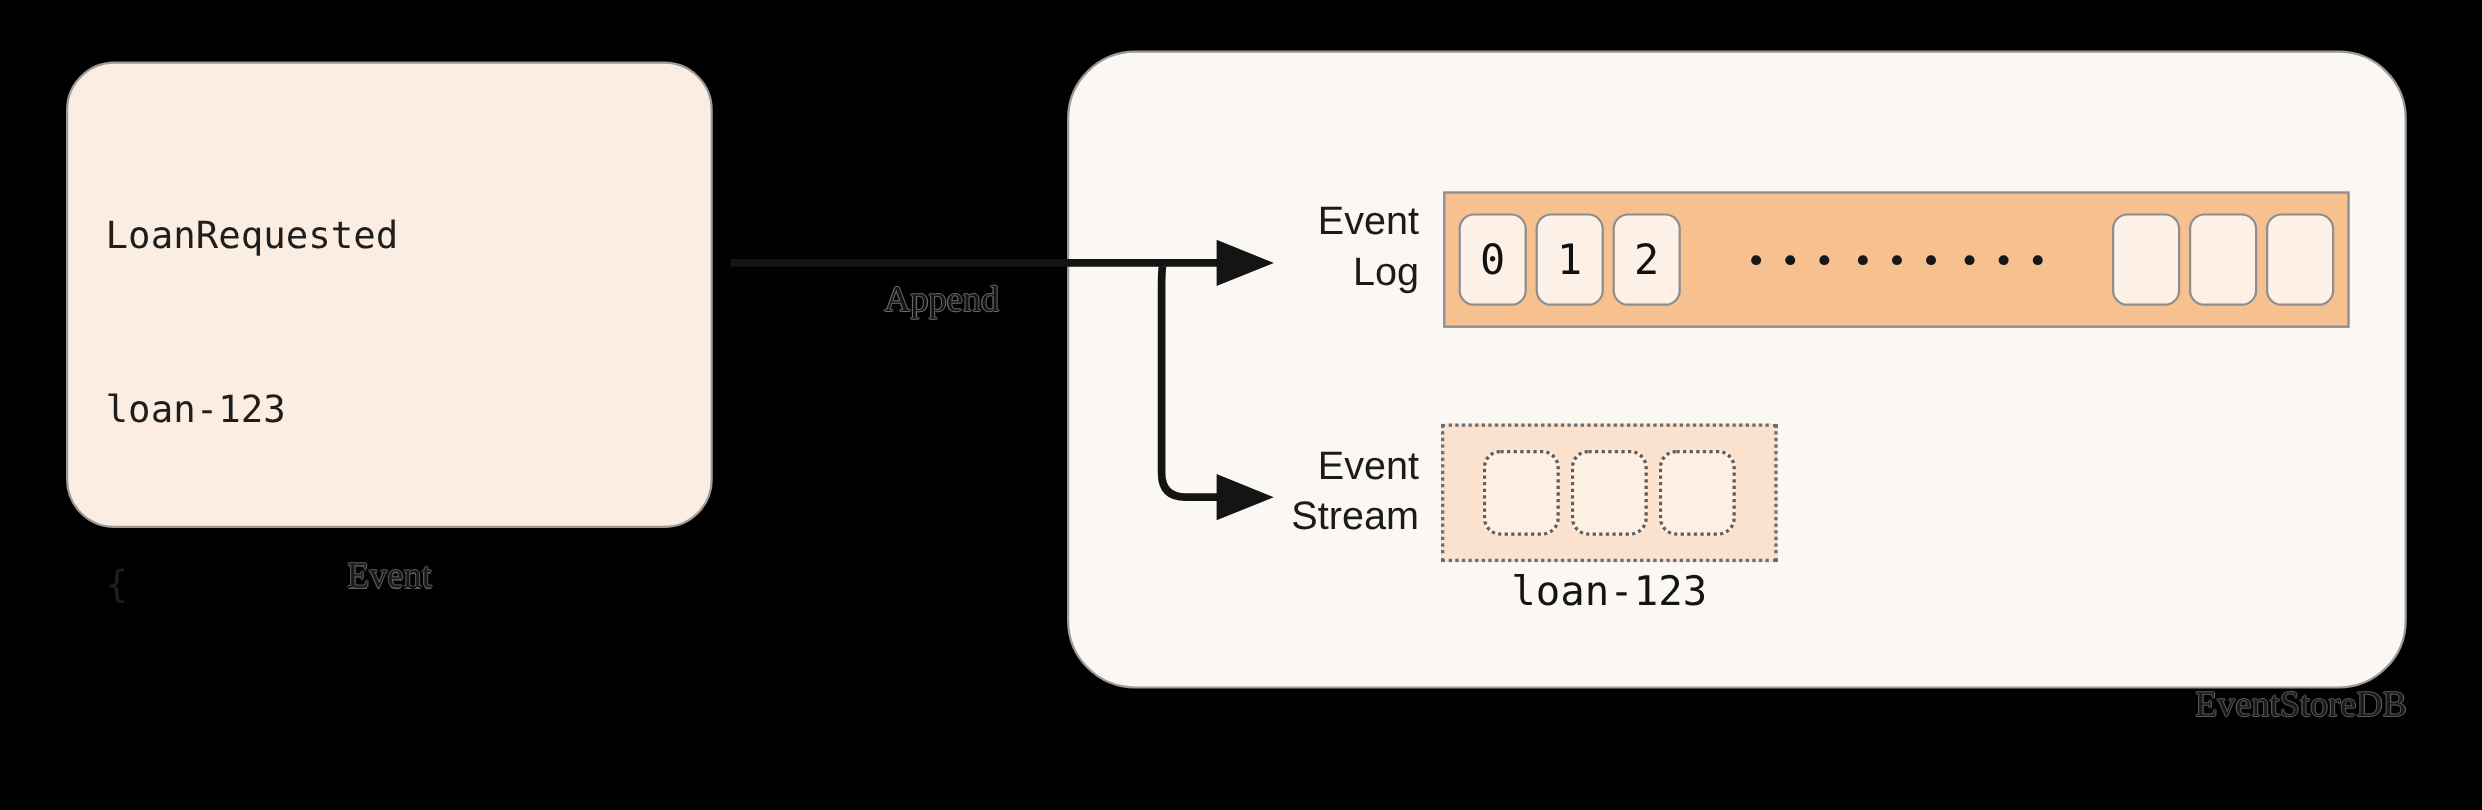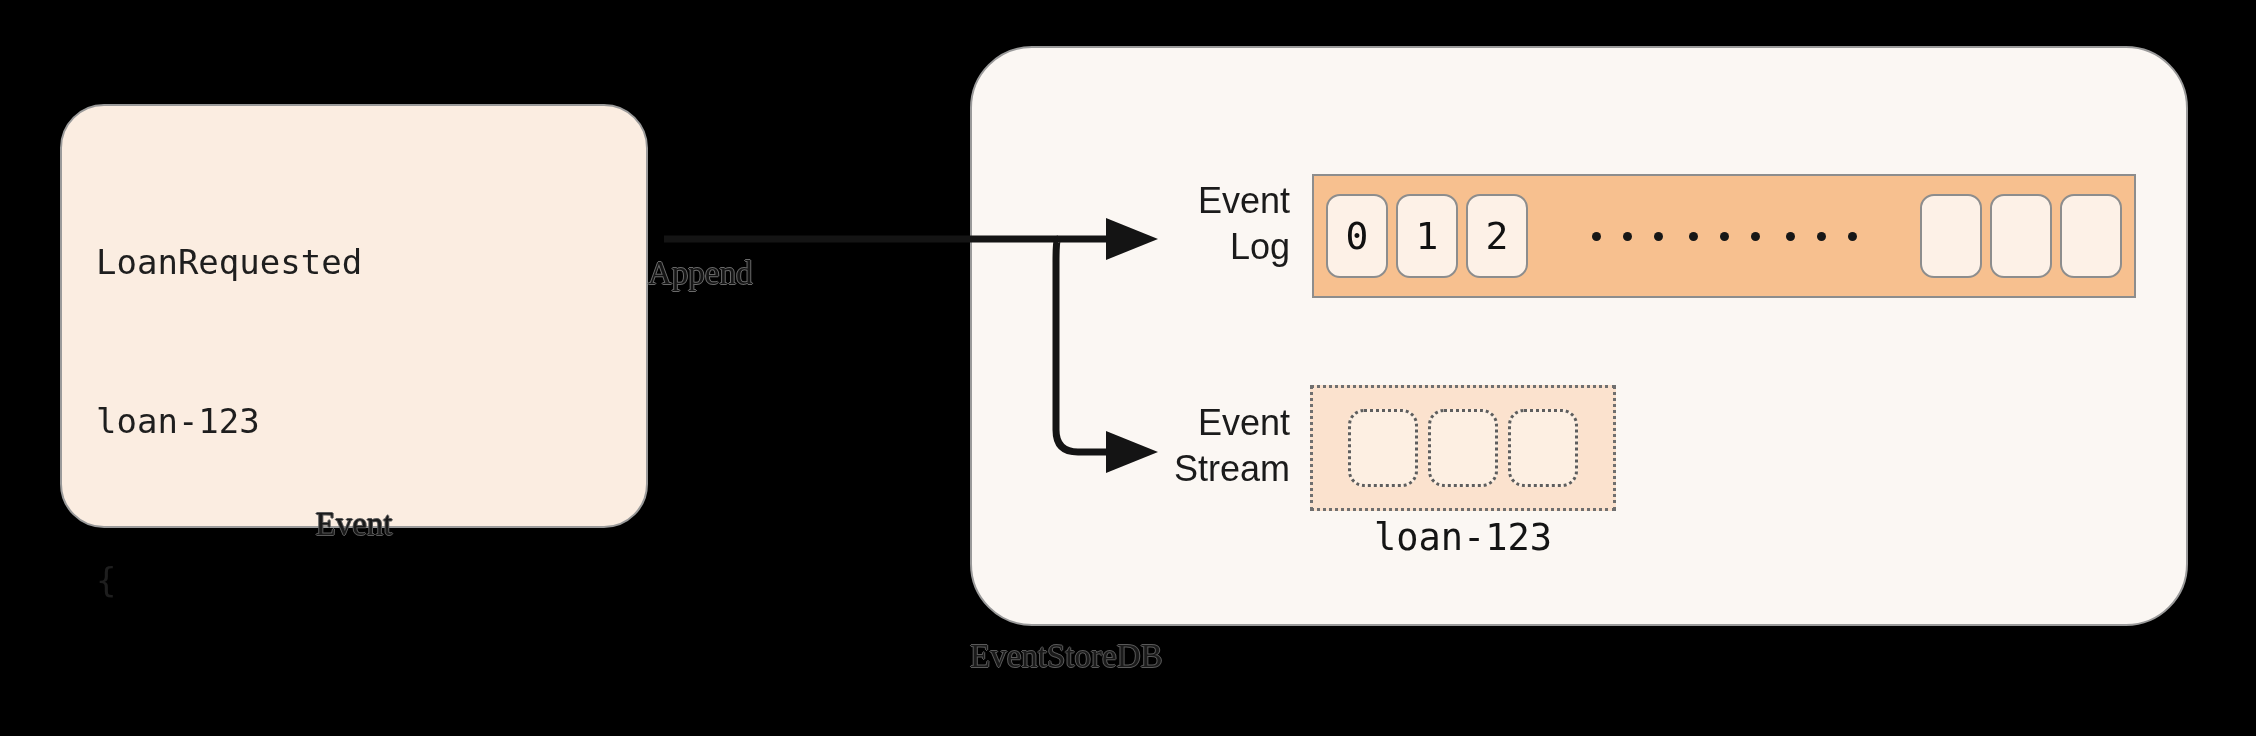--- a/index.html
+++ b/index.html
@@ -22,21 +22,20 @@
   .event-card {
     position: absolute;
     left: 60px;
     top: 56px;
     width: 588px;
     height: 424px;
     background: #FBEDE1;
     border: 2px solid #9a9a9a;
     border-radius: 44px;
     box-sizing: border-box;
-    margin-top: 48px;
   }
   .event-card-body {
     position: absolute;
     left: 34px;
     top: 24px;
     right: 10px;
     font-family: "DejaVu Sans Mono", monospace;
     font-size: 34px;
     line-height: 53px;
     color: #1e1e1e;
@@ -56,47 +55,48 @@
     white-space: nowrap;
   }
   .caption-event {
     left: 0px;
     top: 506px;
     width: 708px;
     text-align: center;
   }
   .caption-store {
     left: 970px;
-    top: 638px;
+    top: 623px;
     width: 1218px;
-    text-align: left;
+    text-align: right;
   }
 
   
   .connector {
     position: absolute;
     left: 0;
     top: 0;
     width: 2256px;
     height: 736px;
     pointer-events: none;
   }
   .arrow-label {
     position: absolute;
     left: 648px;
     top: 255px;
     width: 320px;
-    text-align: left;
+    text-align: center;
     font-family: "Liberation Serif", serif;
     font-size: 33px;
     color: #141414;
     text-shadow:
        0 -1px 0 #6a6a6a, 0 1px 0 #6a6a6a,
       -1px 0 0 #6a6a6a, 1px 0 0 #6a6a6a;
     white-space: nowrap;
+    padding-left: 48px;
   }
 
   
   .store {
     position: absolute;
     left: 970px;
     top: 46px;
     width: 1218px;
     height: 580px;
     background: #FBF7F3;

